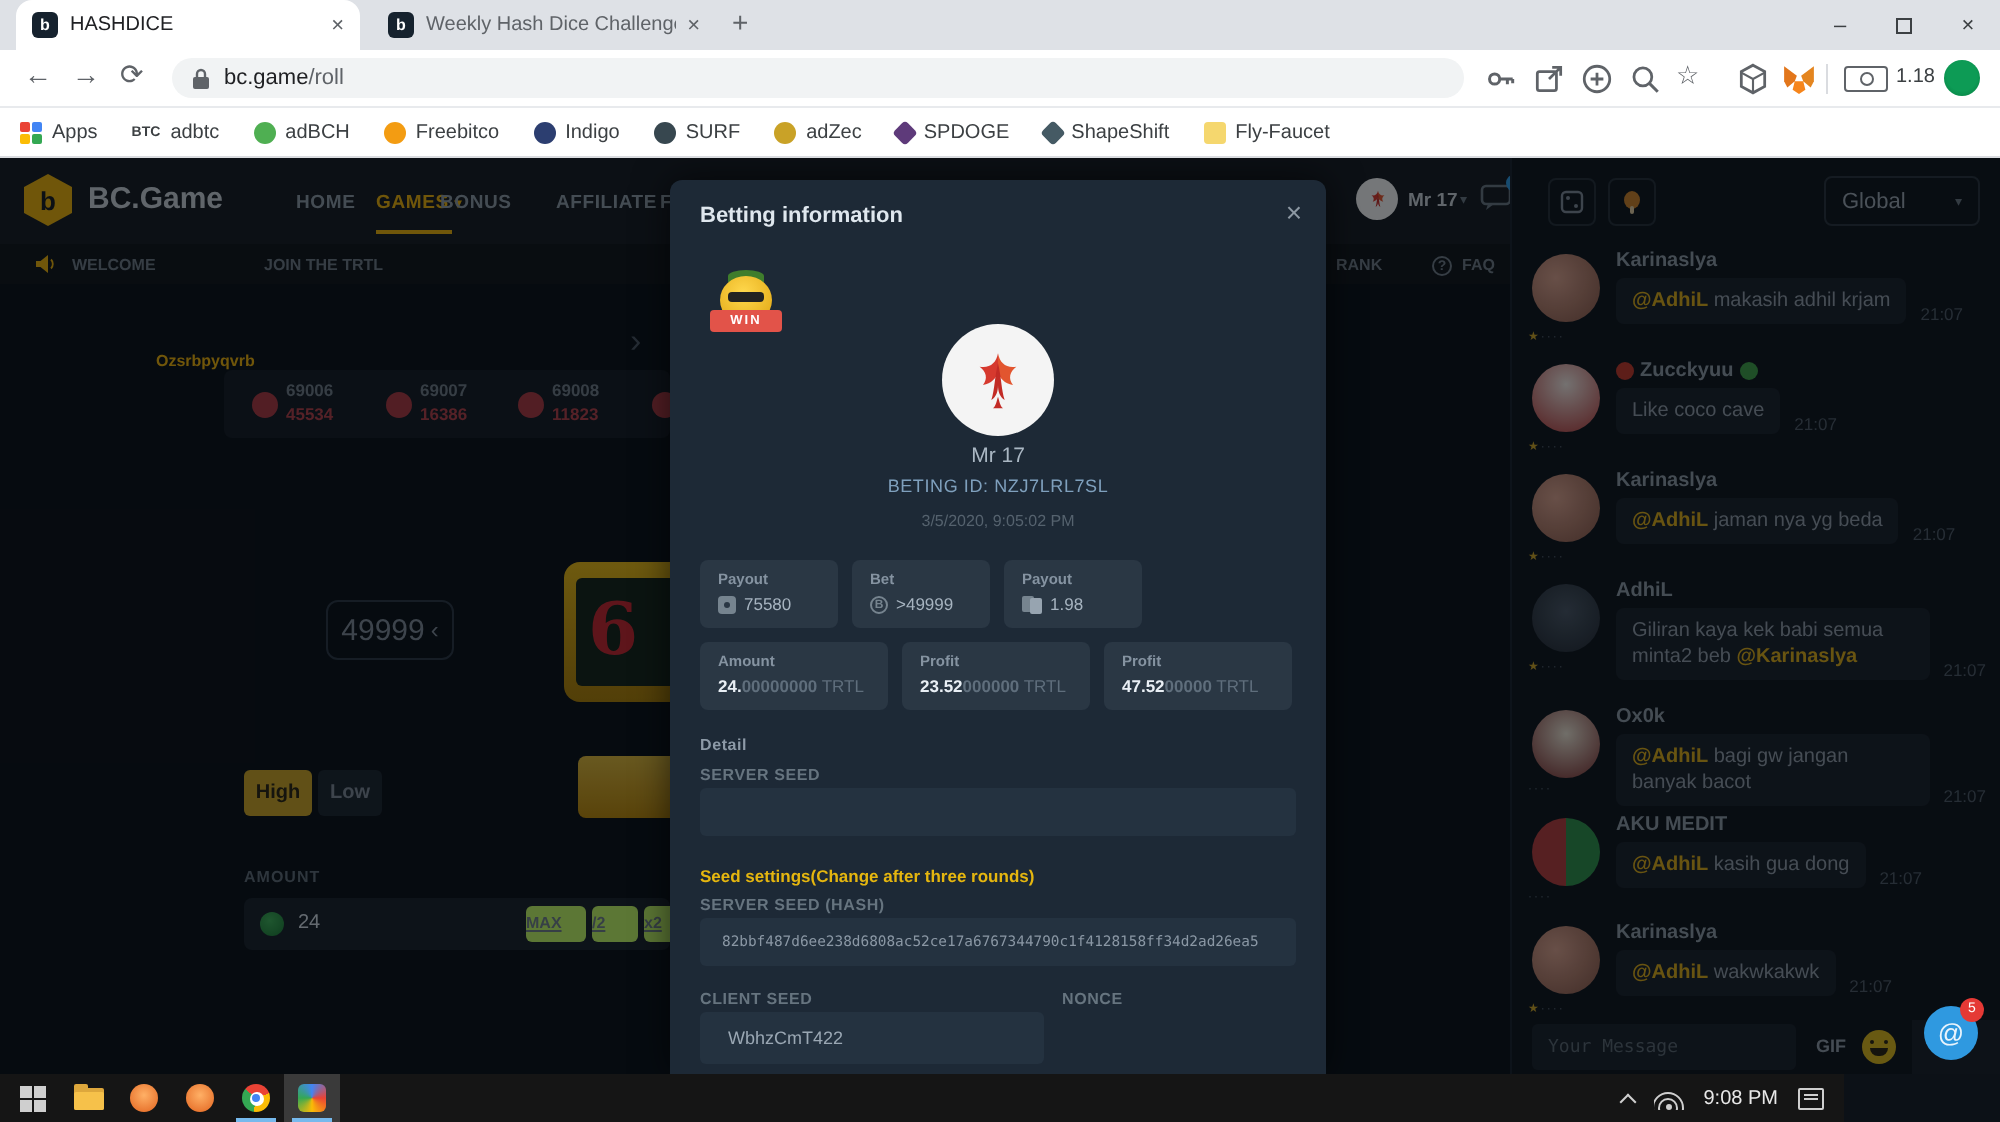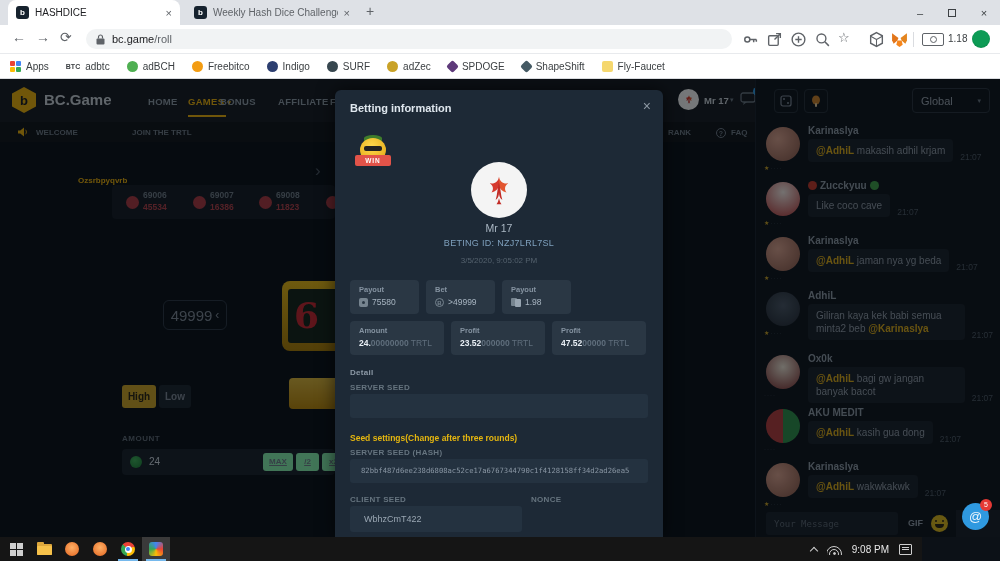--- a/index.html
+++ b/index.html
@@ -73,21 +73,21 @@
   .slot { position:absolute; left:282px; top:202px; width:64px; height:70px; background:linear-gradient(#e3b515,#a97d08); border-radius:8px; padding:8px 6px; }
   .slot-win { width:100%; height:100%; background:#15251b; border-radius:3px; overflow:hidden; display:flex; }
   .slot-digit { font-family:"DejaVu Serif", serif; font-weight:bold; font-size:36px; color:#c2272f; line-height:52px; padding-left:6px; letter-spacing:14px; white-space:nowrap; }
   .btn-high { position:absolute; left:122px; top:306px; width:34px; height:23px; background:#c9a227; border-radius:3px; color:#2b2513; font-size:10px; font-weight:bold; text-align:center; line-height:23px; }
   .btn-low { position:absolute; left:159px; top:306px; width:32px; height:23px; background:#1d262f; border-radius:3px; color:#7d8894; font-size:10px; font-weight:bold; text-align:center; line-height:23px; }
   .btn-roll { position:absolute; left:289px; top:299px; width:50px; height:31px; background:linear-gradient(#d8b33a,#b8860b); border-radius:4px; }
   .amount-label { position:absolute; left:122px; top:355px; font-size:8px; font-weight:bold; color:#5f6b76; letter-spacing:.5px; }
   .amount-input { position:absolute; left:122px; top:370px; width:213px; height:26px; background:#19222b; border-radius:4px; }
   .amount-coin { position:absolute; left:8px; top:7px; width:12px; height:12px; border-radius:50%; background:radial-gradient(circle at 40% 35%, #3fae58, #1d7a36); }
   .amount-val { position:absolute; left:27px; top:7px; font-size:10px; color:#cfd8e0; }
-  .mini-btn { position:absolute; top:4px; height:18px; background:#86efac; border-radius:3px; color:#707d89; font-size:8px; font-weight:bold; text-align:center; line-height:18px;text-decoration:underline; }
+  .mini-btn { position:absolute; top:4px; height:18px; background:#bef264; border-radius:3px; color:#707d89; font-size:8px; font-weight:bold; line-height:18px;text-decoration:underline; }
 
   
   .chat { position:absolute; left:755px; top:0; width:245px; height:458px; background:#10161d; border-left:1px solid #1b232c; }
   .chat-iconbtn { position:absolute; top:10px; width:24px; height:24px; border:1px solid #262f38; border-radius:4px; display:flex; align-items:center; justify-content:center; }
   .chat-select { position:absolute; right:10px; top:9px; width:78px; height:25px; border:1px solid #2b343d; border-radius:4px; color:#9aa4ae; font-size:11px; display:flex; align-items:center; justify-content:space-between; padding:0 8px; }
   .chat-select .caret { font-size:7px; color:#6a7580; }
   .msg { position:absolute; left:0; width:245px; }
   .msg-av { position:absolute; left:10px; top:2px; width:34px; height:34px; border-radius:50%; }
   .msg-lvl { position:absolute; left:8px; top:39px; font-size:6px; color:#4a5560; letter-spacing:1px; white-space:nowrap; }
   .msg-lvl b { color:#c9a227; font-weight:normal; }

